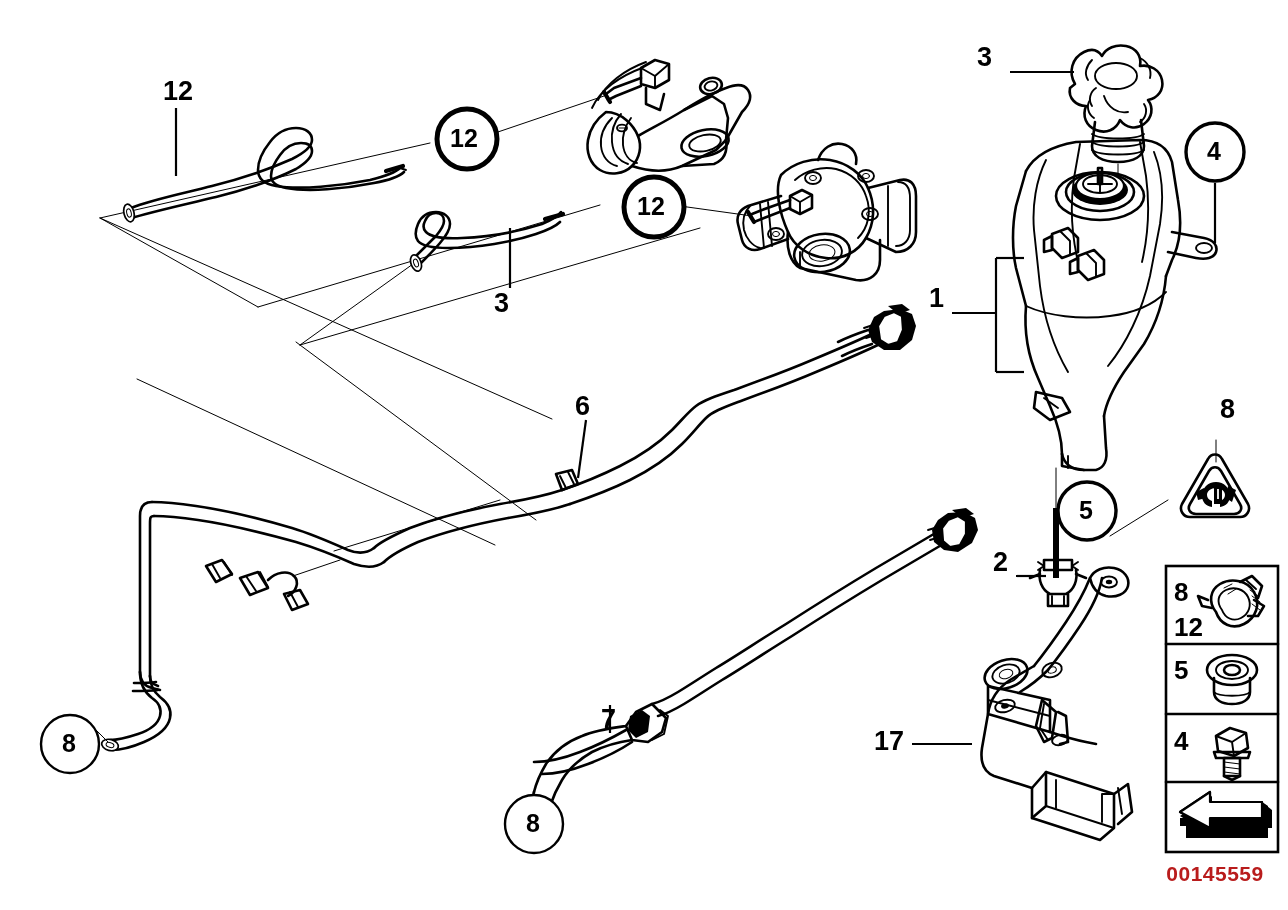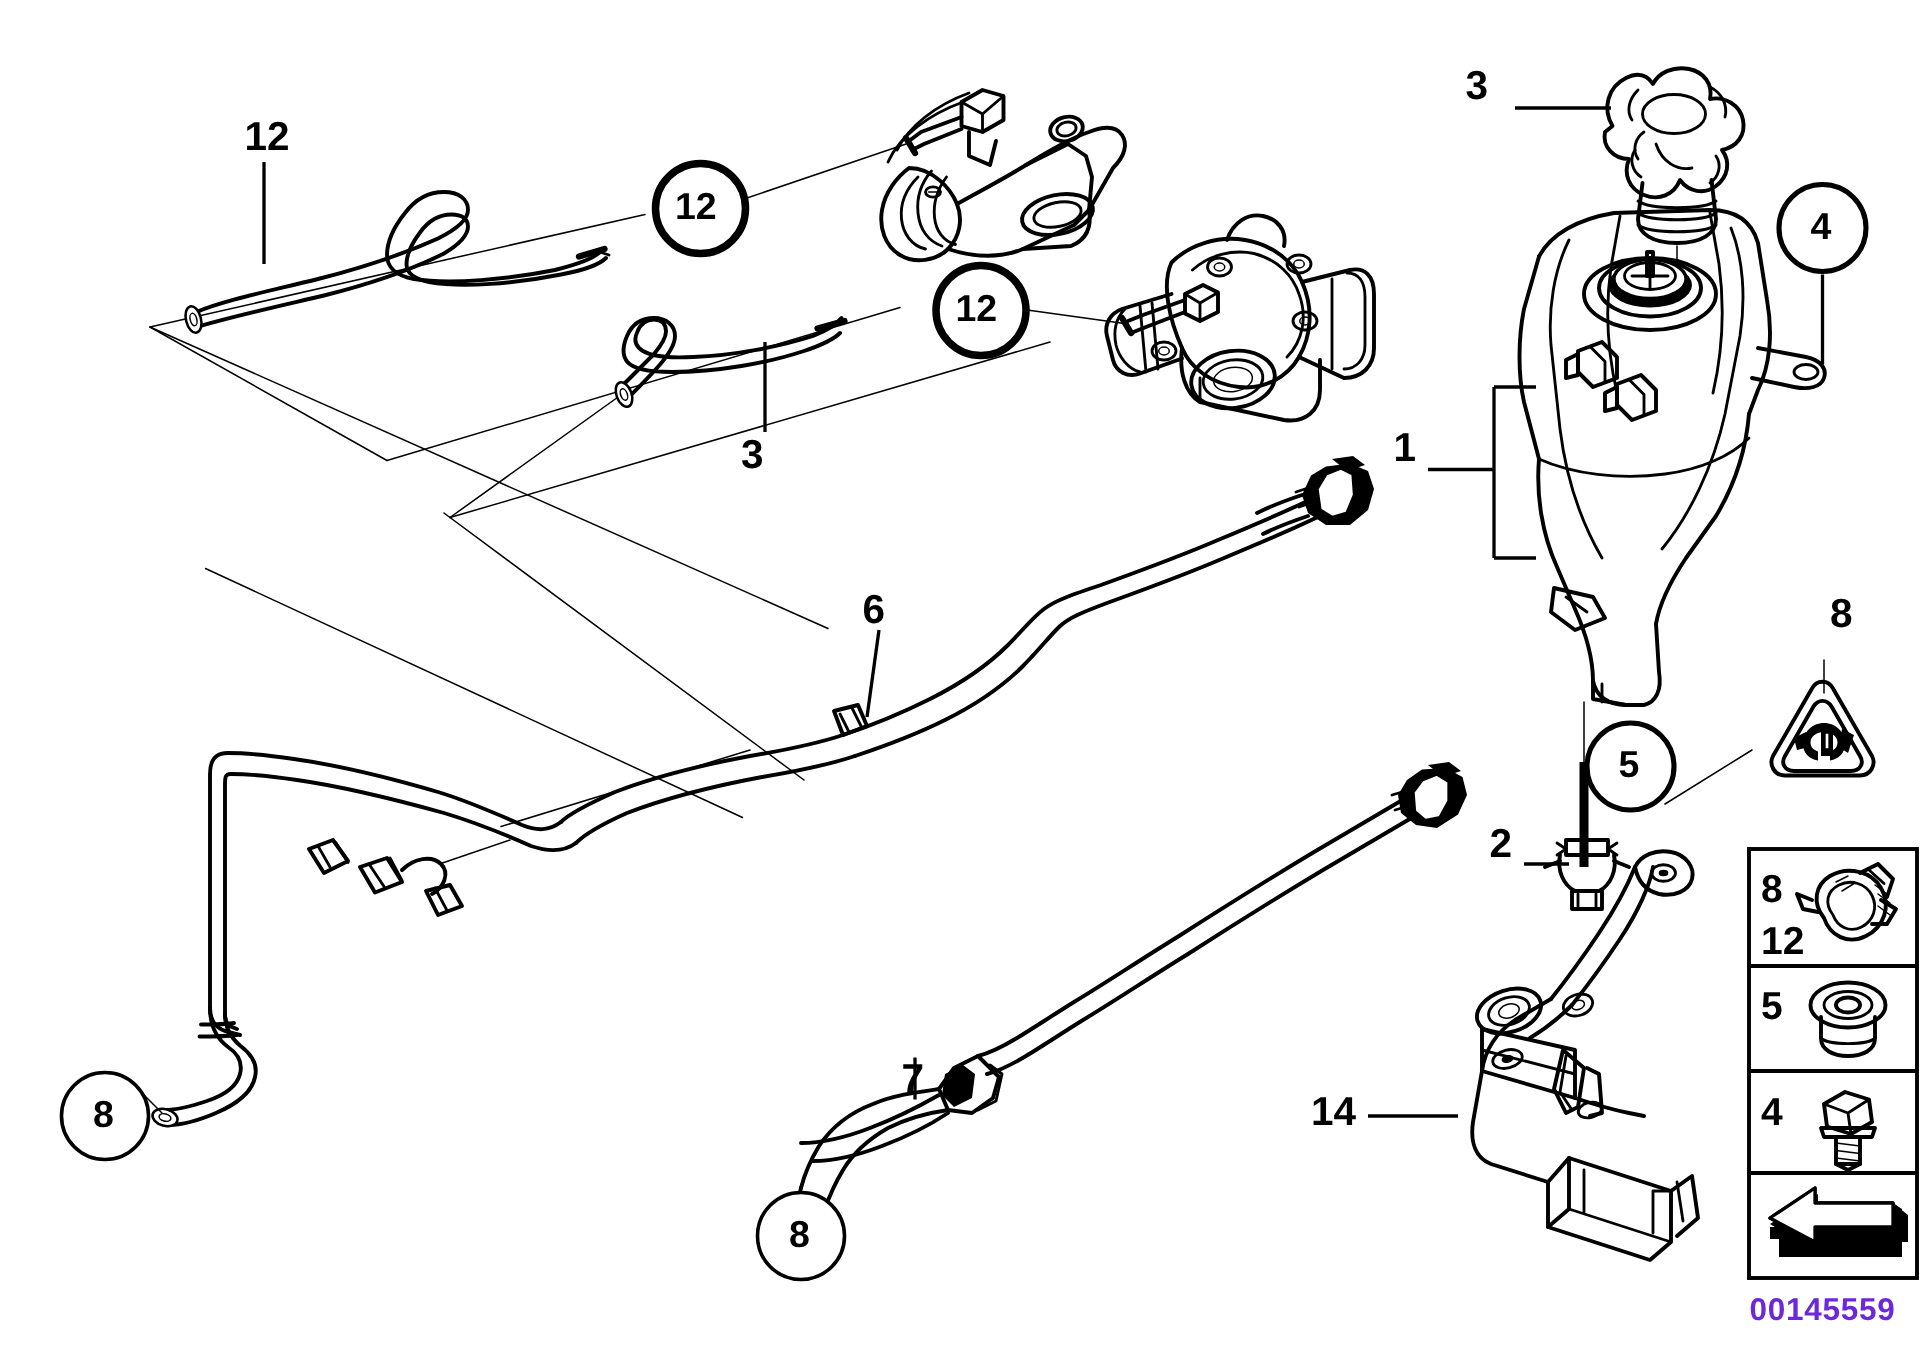--- a/index.html
+++ b/index.html
@@ -7,21 +7,21 @@
   body{width:1288px;height:910px;overflow:hidden;
        font-family:"Liberation Sans", sans-serif;}
   #stage{position:relative;width:1288px;height:910px;background:#fff;}
   #art{position:absolute;left:0;top:0;width:1288px;height:910px;}
   .lbl{position:absolute;font-family:"Liberation Sans", sans-serif;
        font-weight:bold;color:#000;line-height:1;}
   .lbl-plain{font-size:27px;}
   .lbl-circ{font-size:25px;}
   .partno{position:absolute;left:1150px;top:862px;width:130px;
           text-align:center;font-size:21px;font-weight:bold;
-          letter-spacing:0.5px;color:#6d28d9;
+          letter-spacing:0.5px;color:#b91c1c;
           font-family:"Liberation Sans", sans-serif;}
   .legnum{position:absolute;font-size:26px;font-weight:bold;color:#000;}
 </style>
 </head>
 <body>
 
 <div id="stage">
 
 <svg id="art" viewBox="0 0 1288 910">
   <defs>
@@ -502,21 +502,21 @@
 </svg>
 
 <div class="lbl lbl-plain" style="left:163px;top:78px;">12</div>
 <div class="lbl lbl-plain" style="left:494px;top:290px;">3</div>
 <div class="lbl lbl-plain" style="left:575px;top:393px;">6</div>
 <div class="lbl lbl-plain" style="left:601px;top:706px;">7</div>
 <div class="lbl lbl-plain" style="left:977px;top:44px;">3</div>
 <div class="lbl lbl-plain" style="left:929px;top:285px;">1</div>
 <div class="lbl lbl-plain" style="left:993px;top:549px;">2</div>
 <div class="lbl lbl-plain" style="left:1220px;top:396px;">8</div>
-<div class="lbl lbl-plain" style="left:874px;top:728px;">14</div>
+<div class="lbl lbl-plain" style="left:874px;top:728px;">17</div>
 
 <div class="lbl lbl-circ" style="left:450px;top:126px;">12</div>
 <div class="lbl lbl-circ" style="left:637px;top:194px;">12</div>
 <div class="lbl lbl-circ" style="left:1207px;top:139px;">4</div>
 <div class="lbl lbl-circ" style="left:1079px;top:498px;">5</div>
 <div class="lbl lbl-circ" style="left:62px;top:731px;">8</div>
 <div class="lbl lbl-circ" style="left:526px;top:811px;">8</div>
 
 <div class="legnum" style="left:1174px;top:577px;">8</div>
 <div class="legnum" style="left:1174px;top:612px;">12</div>

